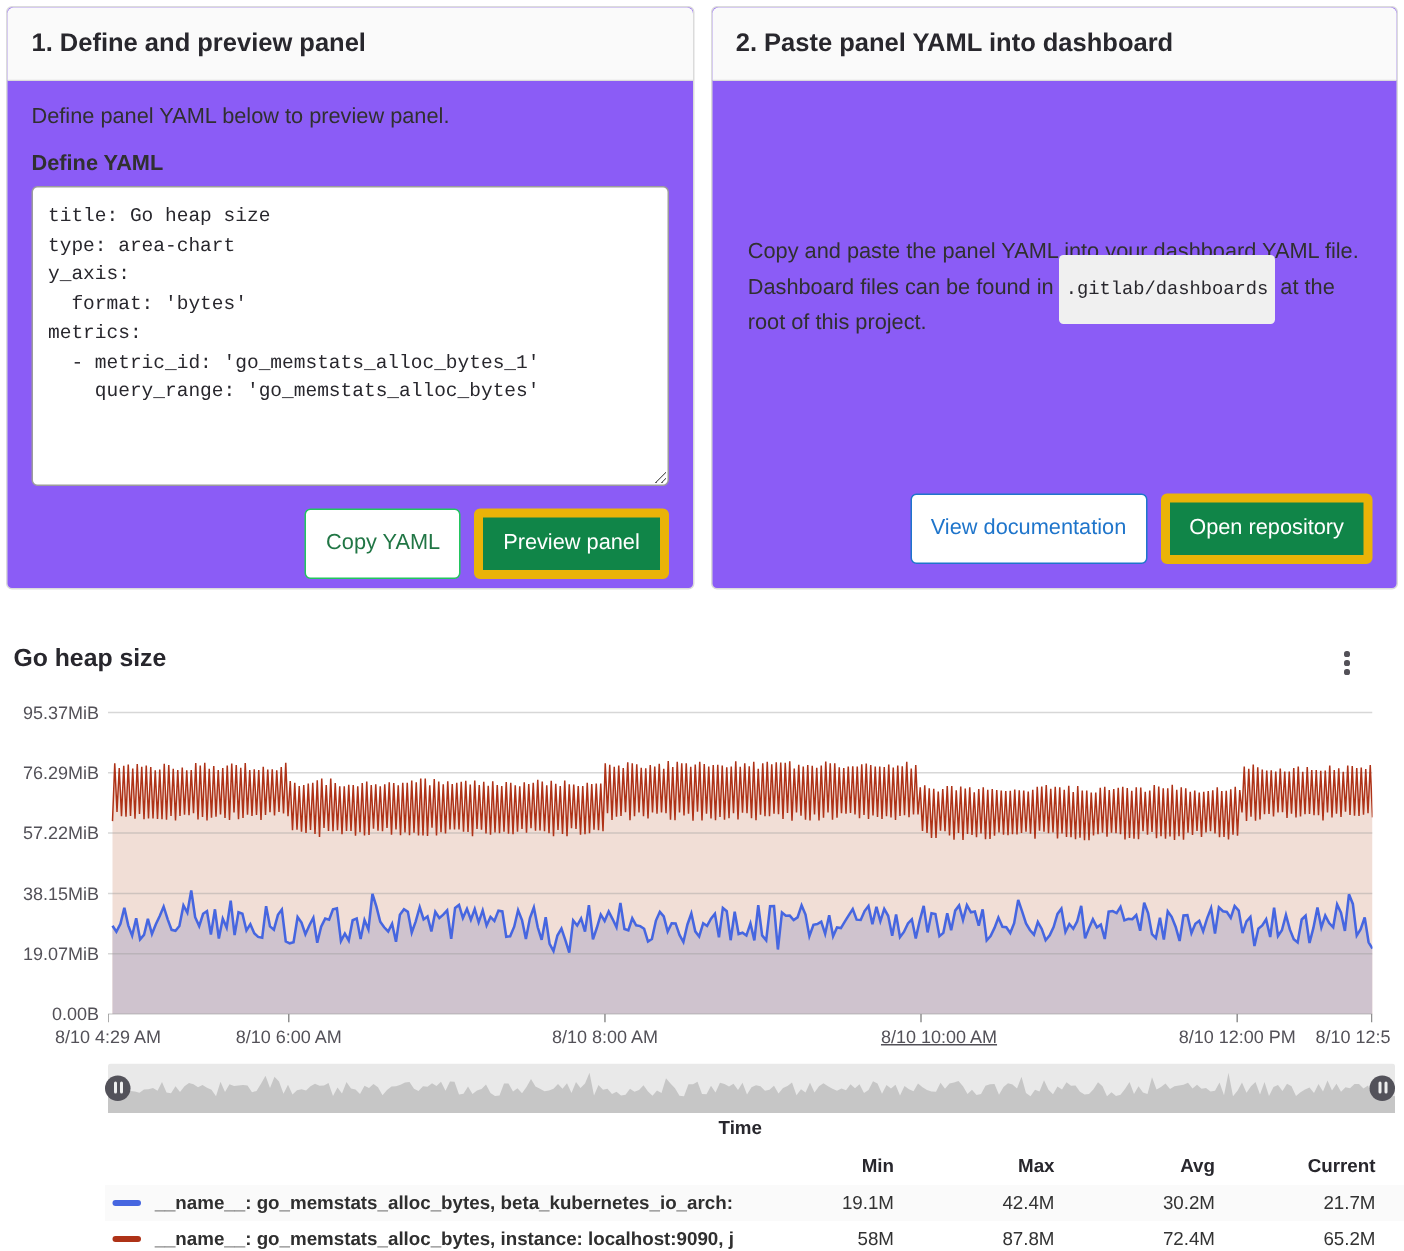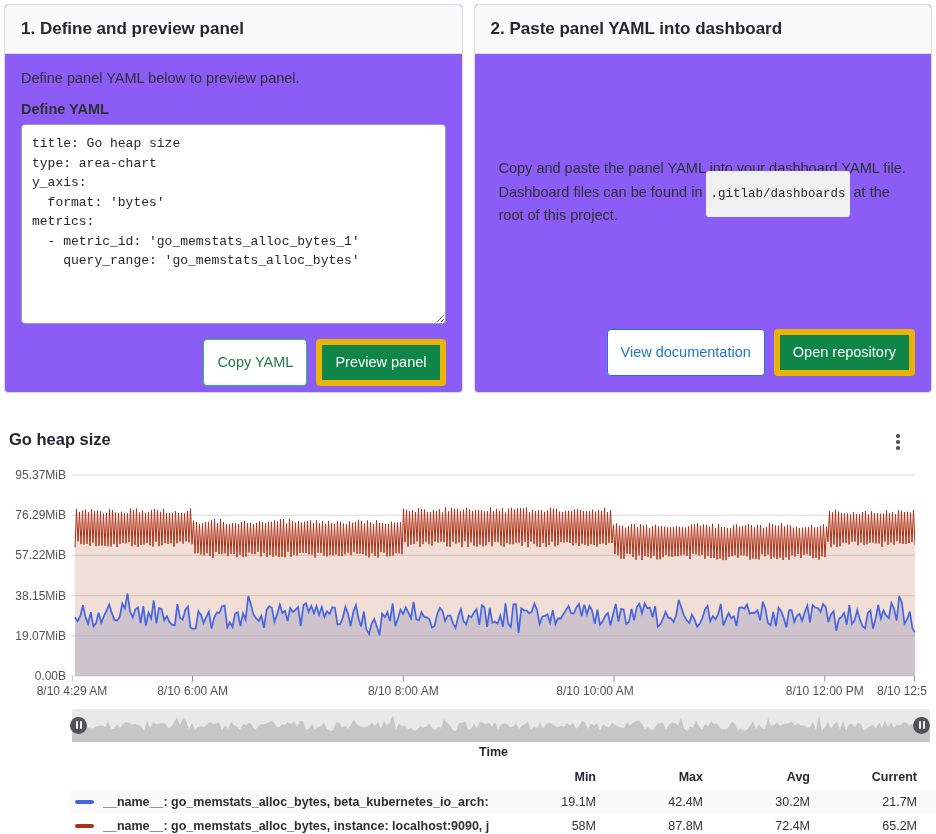--- a/index.html
+++ b/index.html
@@ -138,21 +138,21 @@
         <path d="M120.5,209.0 L120.5,214.5" fill="none" stroke="#8f8f8f" stroke-width="1"></path>
         <path d="M331.3,209.0 L331.3,214.5" fill="none" stroke="#8f8f8f" stroke-width="1"></path>
         <path d="M542.0,209.0 L542.0,214.5" fill="none" stroke="#8f8f8f" stroke-width="1"></path>
         <path d="M752.8,209.0 L752.8,214.5" fill="none" stroke="#8f8f8f" stroke-width="1"></path>
         <path d="M842.5,209.0 L842.5,214.5" fill="none" stroke="#8f8f8f" stroke-width="1"></path>
       </svg>
     <div id="x-labels">
         <div class="x-label" style="left: 72px; transform: translateX(-50%);">8/10 4:29 AM</div>
         <div class="x-label" style="left: 192.549px; transform: translateX(-50%);">8/10 6:00 AM</div>
         <div class="x-label" style="left: 403.299px; transform: translateX(-50%);">8/10 8:00 AM</div>
-        <div class="x-label" style="left: 595px; transform: translateX(-50%);">8/10 10:00 AM</div>
+        <div class="x-label" style="left: 626px; transform: translateX(-50%); text-decoration: underline;">8/10 10:00 AM</div>
         <div class="x-label" style="left: 824.799px; transform: translateX(-50%);">8/10 12:00 PM</div>
         <div class="x-label" style="left: 877px;">8/10 12:5</div>
       </div>
 
     <div class="brush">
       <svg id="brush-svg" width="858" height="33" viewBox="0 0 858 33">
           <rect x="0" y="0" width="858" height="33" rx="2" fill="#e9e9e9"></rect>
           <path d="M0,33 L0,19.4 L3,16.6 L6,22.0 L9,21.9 L12,18.0 L15,18.3 L18,18.6 L21,19.5 L24,17.4 L27,17.1 L30,16.4 L33,18.2 L36,12.3 L39,19.4 L42,19.9 L45,15.1 L48,19.0 L51,15.1 L54,13.0 L57,13.8 L60,15.9 L63,14.4 L66,16.1 L69,17.5 L72,21.8 L75,12.1 L78,19.0 L81,13.8 L84,15.0 L87,14.6 L90,14.3 L93,14.6 L96,19.2 L99,18.3 L102,13.5 L105,8.2 L108,16.3 L111,8.8 L114,12.0 L117,20.2 L120,14.1 L123,20.6 L126,17.9 L129,17.1 L132,18.0 L135,15.2 L138,13.5 L141,14.8 L144,14.6 L147,13.0 L150,21.6 L153,16.0 L156,20.0 L159,12.4 L162,16.6 L165,17.4 L168,20.4 L171,14.9 L174,16.3 L177,13.6 L180,15.9 L183,21.2 L186,17.6 L189,15.3 L192,15.2 L195,14.2 L198,12.6 L201,12.4 L204,16.9 L207,18.4 L210,15.2 L213,15.5 L216,13.1 L219,15.0 L222,12.2 L225,18.1 L228,12.0 L231,12.2 L234,20.7 L237,20.2 L240,15.3 L243,20.4 L246,18.0 L249,17.0 L252,14.0 L255,19.7 L258,21.7 L261,21.4 L264,13.4 L267,13.4 L270,18.6 L273,16.5 L276,19.9 L279,15.7 L282,10.4 L285,15.4 L288,16.9 L291,18.5 L294,18.0 L297,16.8 L300,13.7 L303,16.9 L306,13.1 L309,19.7 L312,12.3 L315,16.4 L318,13.4 L321,6.1 L324,21.3 L327,14.3 L330,17.5 L333,16.8 L336,20.3 L339,18.9 L342,21.4 L345,20.9 L348,16.8 L351,18.9 L354,17.6 L357,14.5 L360,18.7 L363,21.5 L366,18.0 L369,19.6 L372,9.9 L375,13.4 L378,16.5 L381,21.5 L384,21.9 L387,13.9 L390,13.9 L393,12.1 L396,20.4 L399,20.5 L402,14.8 L405,19.4 L408,12.8 L411,13.7 L414,15.3 L417,13.5 L420,17.7 L423,12.8 L426,20.6 L429,15.8 L432,14.5 L435,15.1 L438,18.2 L441,17.5 L444,14.8 L447,20.0 L450,16.4 L453,15.0 L456,12.6 L459,21.2 L462,17.1 L465,19.4 L468,12.9 L471,19.4 L474,15.2 L477,13.2 L480,15.1 L483,16.9 L486,18.2 L489,16.7 L492,17.8 L495,13.9 L498,16.5 L501,13.8 L504,19.7 L507,17.6 L510,11.9 L513,13.3 L516,20.1 L519,14.3 L522,16.7 L525,14.1 L528,21.3 L531,15.0 L534,17.2 L537,18.5 L540,13.4 L543,15.9 L546,17.6 L549,18.6 L552,18.8 L555,12.9 L558,16.8 L561,13.4 L564,12.6 L567,11.6 L570,15.1 L573,20.4 L576,17.5 L579,21.0 L582,20.3 L585,14.9 L588,13.9 L591,13.7 L594,20.8 L597,15.6 L600,13.2 L603,14.0 L606,16.6 L609,8.8 L612,19.6 L615,21.9 L618,17.5 L621,18.6 L624,11.2 L627,17.5 L630,20.5 L633,15.3 L636,17.4 L639,12.5 L642,14.9 L645,14.7 L648,18.9 L651,20.6 L654,20.4 L657,17.2 L660,12.5 L663,15.2 L666,21.8 L669,19.2 L672,21.7 L675,20.8 L678,17.0 L681,12.3 L684,20.3 L687,15.2 L690,19.3 L693,20.4 L696,9.2 L699,17.3 L702,15.7 L705,13.4 L708,17.0 L711,15.2 L714,14.7 L717,14.1 L720,12.9 L723,16.6 L726,14.1 L729,16.8 L732,16.3 L735,18.7 L738,18.1 L741,12.7 L744,21.1 L747,6.1 L750,21.8 L753,18.2 L756,12.7 L759,19.5 L762,15.2 L765,12.4 L768,20.7 L771,12.3 L774,21.6 L777,15.6 L780,14.4 L783,18.3 L786,13.5 L789,15.2 L792,21.7 L795,19.2 L798,17.3 L801,16.0 L804,19.6 L807,13.7 L810,18.7 L813,11.4 L816,18.0 L819,13.5 L822,18.8 L825,15.8 L828,16.5 L831,13.6 L834,13.6 L837,16.6 L840,14.7 L843,21.9 L846,16.3 L849,15.6 L852,11.4 L855,21.1 L858,21.8 L858,33 Z" fill="#c6c6c6"></path>
         </svg>
       <div class="brush-handle" style="left:-2px">

